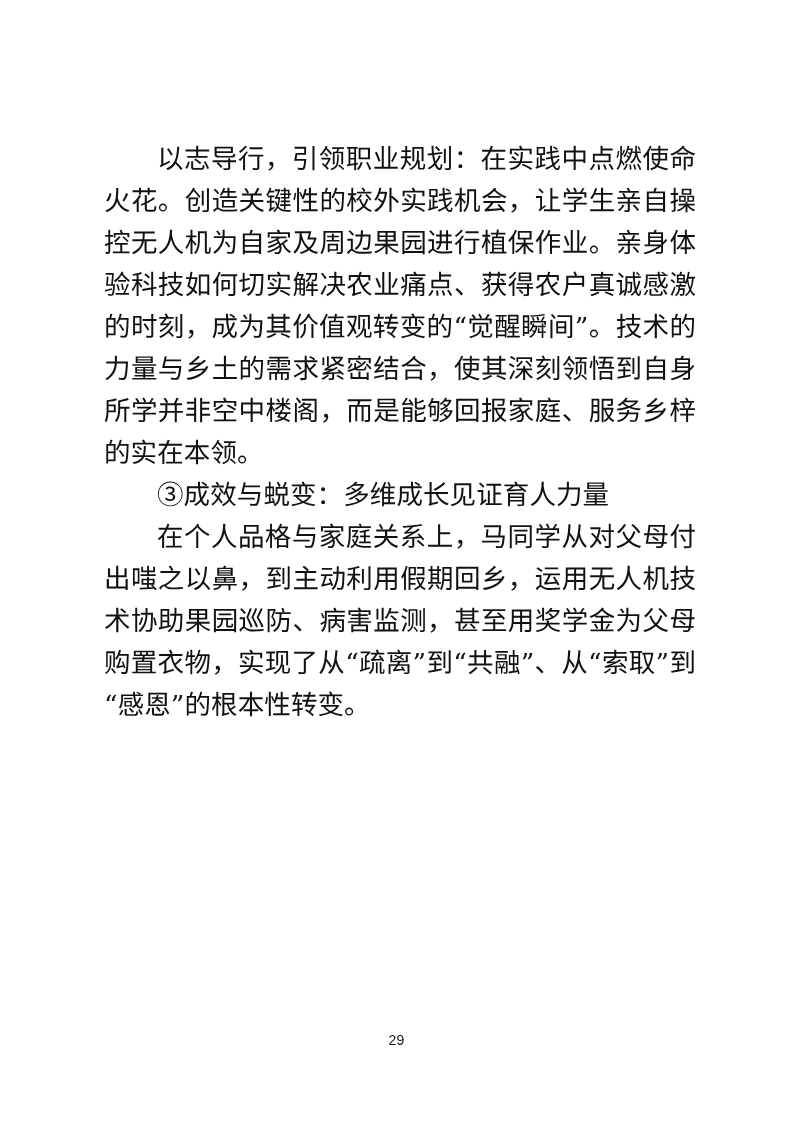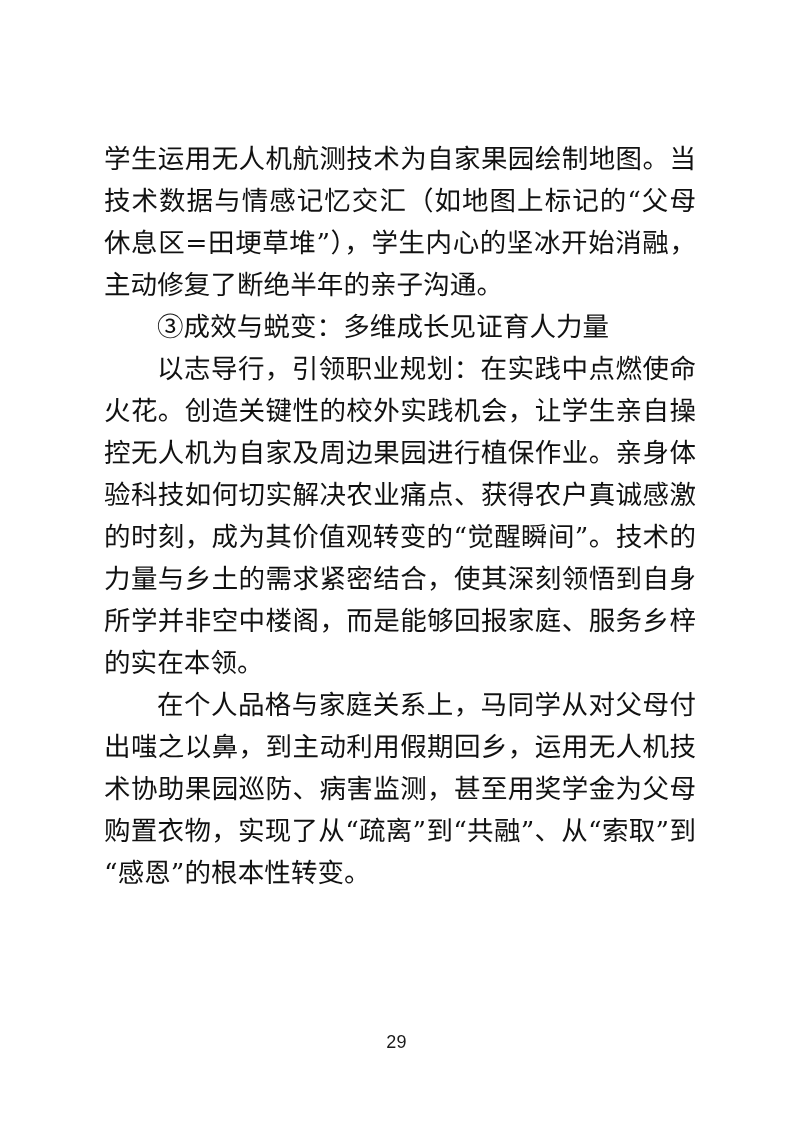--- a/index.html
+++ b/index.html
@@ -61,38 +61,37 @@
     text-align-last: left;
   }
 
   .page-number {
     position: absolute;
     left: 0;
     right: 0;
     top: 1032px;
     text-align: center;
     font-family: "Liberation Sans", sans-serif;
-    font-size: 18px;
+    font-size: 14px;
     color: #1a1a1a;
     letter-spacing: 0.2px;
   }
 </style>
 </head>
 <body>
 
 <div class="page">
 
   <div class="text-column">
 
-    <p class="para no-indent">学生运用无人机航测技术为自家果园绘制地图。当技术数据与情感记忆交汇（如地图上标记的“父母休息区=田埂草堆”），学生内心的坚冰开始消融，主动修复了断绝半年的亲子沟通。</p>
 
 
+    <p class="para indent">以志导行，引领职业规划：在实践中点燃使命火花。创造关键性的校外实践机会，让学生亲自操控无人机为自家及周边果园进行植保作业。亲身体验科技如何切实解决农业痛点、获得农户真诚感激的时刻，成为其价值观转变的“觉醒瞬间”。技术的力量与乡土的需求紧密结合，使其深刻领悟到自身所学并非空中楼阁，而是能够回报家庭、服务乡梓的实在本领。</p>
+
     <p class="para heading">③成效与蜕变：多维成长见证育人力量</p>
-
-    <p class="para indent">以志导行，引领职业规划：在实践中点燃使命火花。创造关键性的校外实践机会，让学生亲自操控无人机为自家及周边果园进行植保作业。亲身体验科技如何切实解决农业痛点、获得农户真诚感激的时刻，成为其价值观转变的“觉醒瞬间”。技术的力量与乡土的需求紧密结合，使其深刻领悟到自身所学并非空中楼阁，而是能够回报家庭、服务乡梓的实在本领。</p>
 
     <p class="para indent">在个人品格与家庭关系上，马同学从对父母付出嗤之以鼻，到主动利用假期回乡，运用无人机技术协助果园巡防、病害监测，甚至用奖学金为父母购置衣物，实现了从“疏离”到“共融”、从“索取”到“感恩”的根本性转变。</p>
 
   </div>
 
   <div class="page-number">29</div>
 
 </div>
 
 </body></html>

